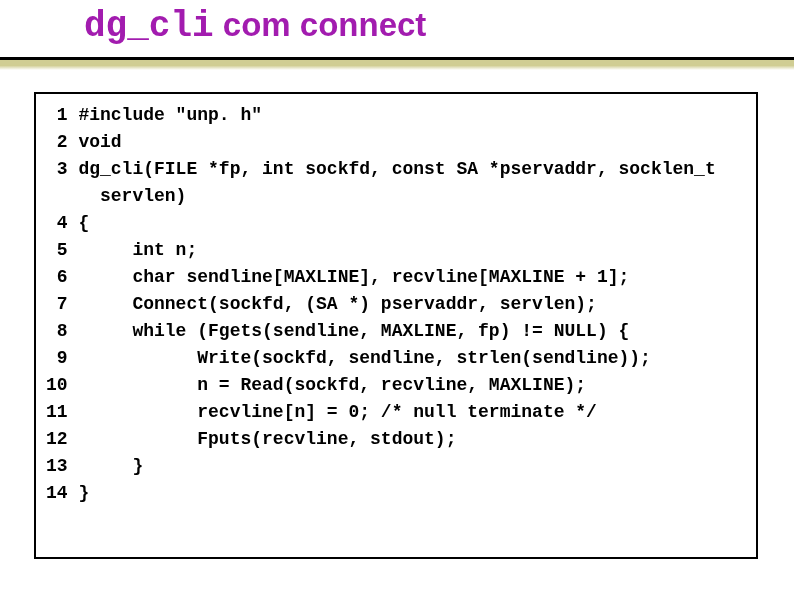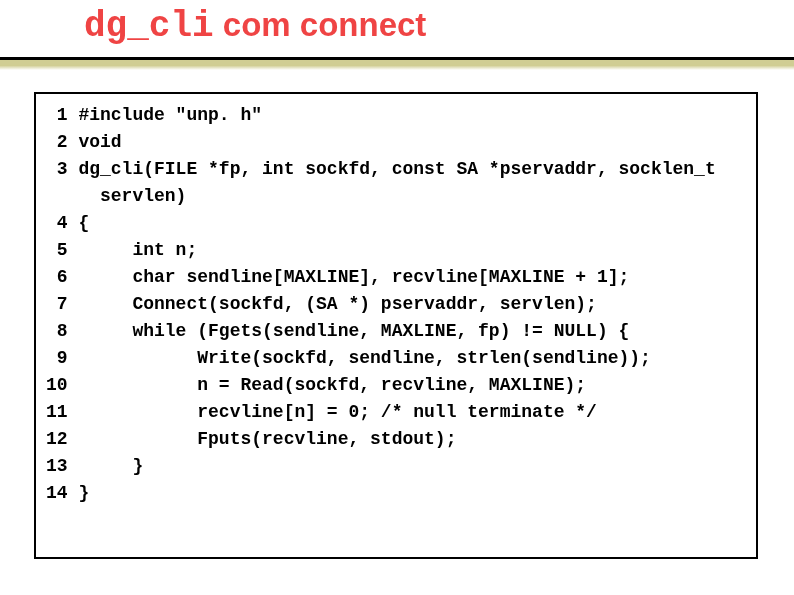--- a/index.html
+++ b/index.html
@@ -16,21 +16,21 @@
     position: relative;
     box-sizing: border-box;
   }
   .title-area {
     padding: 6px 0 0 84px;
   }
   .title {
     font-family: Verdana, Geneva, sans-serif;
     font-size: 33px;
     font-weight: bold;
-    color: #ef4444;
+    color: #a21caf;
     margin: 0;
     padding: 0 0 10px 0;
   }
   .title .mono {
     font-family: "Courier New", Courier, monospace;
     font-size: 36px;
     font-weight: bold;
   }
   .hr-block {
     width: 794px;

